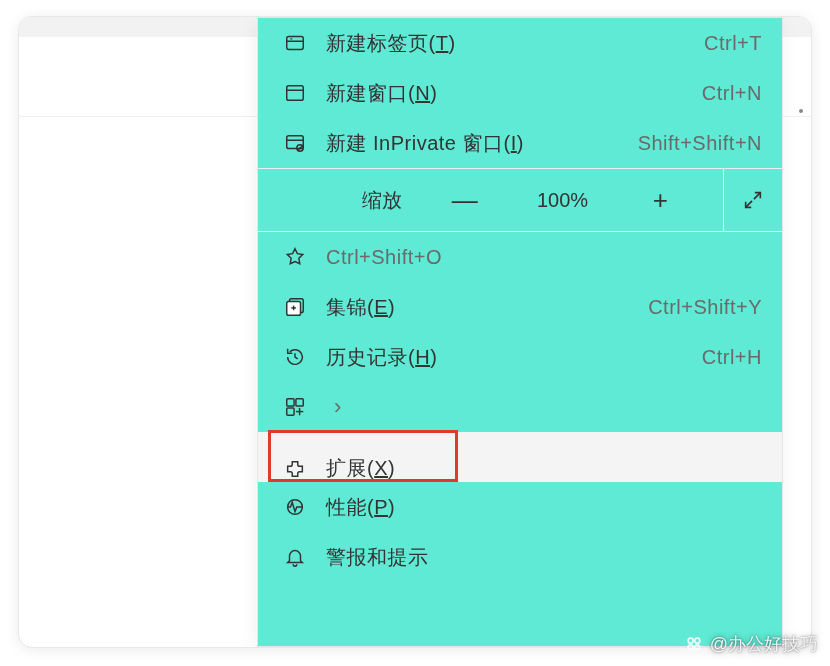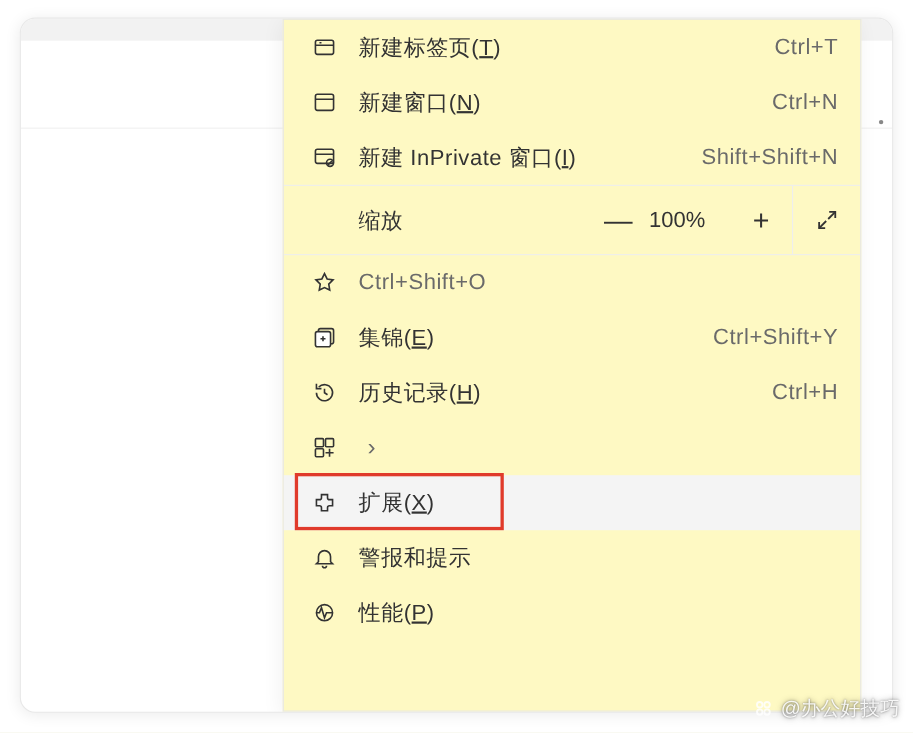--- a/index.html
+++ b/index.html
@@ -7,46 +7,46 @@
   .stage { position: relative; width: 830px; height: 666px; background: #fff; }
   .window-chrome {
     position: absolute; left: 18px; top: 16px; right: 18px; bottom: 18px;
     border-radius: 14px; background: #fff; box-shadow: 0 2px 14px rgba(0,0,0,0.08);
     border: 1px solid #e8e8e8; overflow: hidden;
   }
   .chrome-top { height: 20px; background: #f2f2f2; }
   .chrome-bar { position: absolute; top: 52px; left: 0; right: 0; height: 48px; background: #fff; border-bottom: 1px solid #f0f0f0; }
   .menu {
     position: absolute; top: 0; left: 238px; width: 526px; bottom: 0;
-    background: #fef9c3; border: 1px solid #e6e6e6;
+    background: #5eead4; border: 1px solid #e6e6e6;
     box-shadow: -2px 4px 18px rgba(0,0,0,0.06);
   }
   .item {
     display: flex; align-items: center;
     height: 50px; padding: 0 20px 0 24px;
     font-size: 20px; color: #333; cursor: default;
     position: relative;
   }
-  .item.highlighted { background: #f4f4f4; }
+  .item.highlighted { background: #f4f4f4; align-items: flex-end; }
   .item.extensions-row { position: relative; }
   .item .icon { width: 26px; height: 26px; margin-right: 18px; flex: 0 0 26px; display: flex; align-items: center; justify-content: center; }
   .item .label { flex: 1 1 auto; letter-spacing: 0.5px; white-space: nowrap; }
   .item .shortcut { color: #6a6a6a; font-size: 20px; letter-spacing: 0.5px; }
   .item .chevron { color: #6a6a6a; font-size: 22px; margin-left: 8px; }
   .item u { text-decoration: underline; }
   .divider { height: 1px; background: #eee; margin: 0; }
   .zoom-row {
     display: flex; align-items: center;
     height: 62px; padding: 0 0 0 24px;
-    font-size: 20px; color: #333;
+    font-size: 20px; color: #333; gap: 36px;
   }
   .zoom-row .icon { width: 26px; margin-right: 18px; flex: 0 0 26px; }
   .zoom-row .label { flex: 1 1 auto; white-space: nowrap; }
   .zoom-row .zoom-btn { width: 56px; height: 62px; display: flex; align-items: center; justify-content: center; font-size: 26px; color: #333; cursor: default; }
-  .zoom-row .zoom-val { width: 74px; text-align: left; font-size: 20px; color: #333; }
+  .zoom-row .zoom-val { width: 74px; text-align: center; font-size: 20px; color: #333; }
   .zoom-row .fullscreen { width: 62px; height: 62px; display: flex; align-items: center; justify-content: center; border-left: 1px solid #eee; cursor: default; }
   .redbox {
     position: absolute; left: 10px; top: -2px; width: 190px; height: 52px;
     border: 3px solid #e03a2b; pointer-events: none;
   }
   .watermark {
     position: absolute; right: 12px; bottom: 10px;
     color: rgba(255,255,255,0.9); font-size: 18px;
     text-shadow: 0 0 6px rgba(0,0,0,0.4), 0 0 2px rgba(0,0,0,0.5);
     display: flex; align-items: center; gap: 6px;
@@ -189,37 +189,37 @@
         </span>
         <span class="label">
           <span>扩展(</span><u>X</u><span>)</span>
         </span>
         <div class="redbox"></div>
       </div>
 
       <div class="item">
         <span class="icon">
           <svg width="22" height="22" viewBox="0 0 24 24" fill="none" stroke="#333" stroke-width="1.6">
+            <path d="M20 12a8 8 0 1 1-16 0 8 8 0 0 1 16 0z"></path>
+            <path d="M4 12h3l2-5 3 10 2-5h6"></path>
+          </svg>
+        </span>
+        <span class="label">
+          <span>性能(</span><u>P</u><span>)</span>
+        </span>
+      </div>
+
+      <div class="item">
+        <span class="icon">
+          <svg width="22" height="22" viewBox="0 0 24 24" fill="none" stroke="#333" stroke-width="1.6">
             <path d="M6 16V11a6 6 0 1 1 12 0v5l2 2H4z"></path>
               <path d="M10 20a2 2 0 0 0 4 0"></path>
           </svg>
         </span>
         <span class="label">警报和提示</span>
-      </div>
-
-      <div class="item">
-        <span class="icon">
-          <svg width="22" height="22" viewBox="0 0 24 24" fill="none" stroke="#333" stroke-width="1.6">
-            <path d="M20 12a8 8 0 1 1-16 0 8 8 0 0 1 16 0z"></path>
-            <path d="M4 12h3l2-5 3 10 2-5h6"></path>
-          </svg>
-        </span>
-        <span class="label">
-          <span>性能(</span><u>P</u><span>)</span>
-        </span>
       </div>
 
     </div>
 
   </div>
 
   <div class="watermark">
     <svg class="wm-ico" viewBox="0 0 24 24" fill="none" stroke="#fff" stroke-width="2">
       <circle cx="8" cy="8" r="3"></circle>
         <circle cx="16" cy="8" r="3"></circle>

